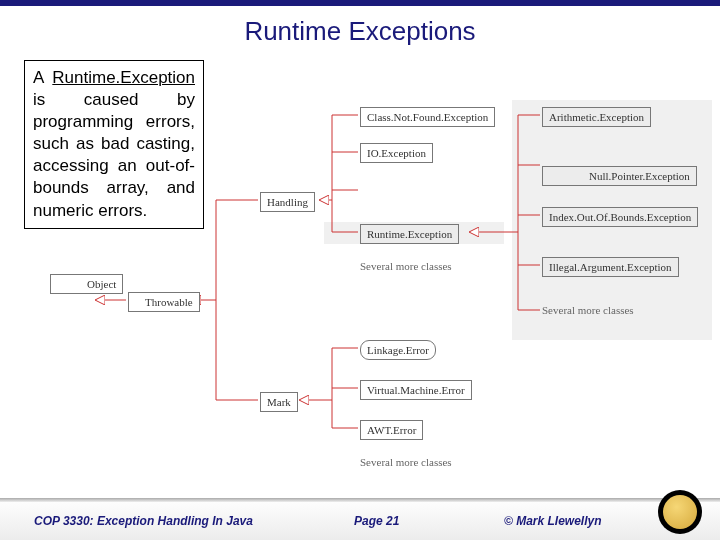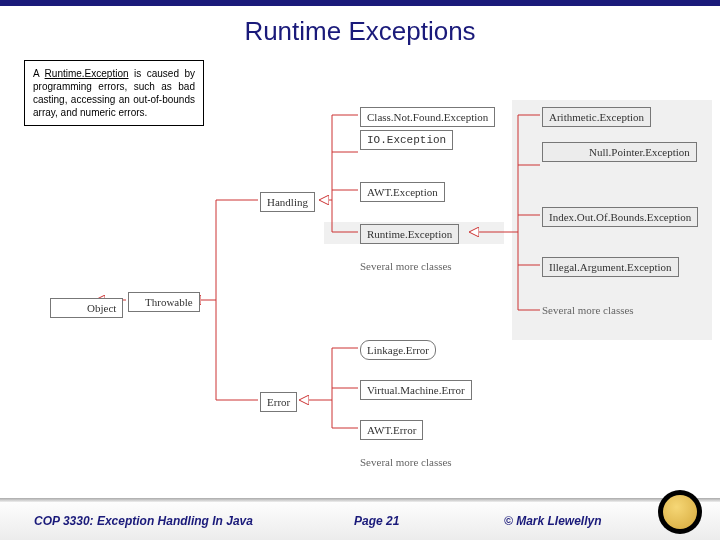--- a/index.html
+++ b/index.html
@@ -11,21 +11,21 @@
     overflow: hidden;
   }
   .top-bar { width: 100%; height: 6px; background: #1a1a7a; }
   .title {
     color: #1a1a7a; font-size: 26px; font-weight: normal;
     text-align: center; margin-top: 10px;
   }
   .callout {
     position: absolute; top: 60px; left: 24px;
     width: 180px; border: 1px solid #000;
-    padding: 6px 8px; font-size: 10px; line-height: 1.3;
+    padding: 6px 8px; font-size: 17px; line-height: 1.3;
     text-align: justify;
   }
   .callout .underline { text-decoration: underline; }
   .diagram { position: absolute; top: 70px; left: 0; width: 720px; height: 410px; }
   .node {
     position: absolute; border: 1px solid #777;
     padding: 3px 6px; font-size: 11px; font-family: "Times New Roman", serif;
     background: #fff; color: #333; white-space: nowrap;
   }
   .node.hl { background: #ececec; }
@@ -106,33 +106,32 @@
 
     <line x1="518" y1="162" x2="470" y2="162" stroke="#c33" marker-end="url(#tri)"></line>
     <line x1="518" y1="45" x2="518" y2="240" stroke="#c33"></line>
     <line x1="518" y1="45" x2="540" y2="45" stroke="#c33"></line>
     <line x1="518" y1="95" x2="540" y2="95" stroke="#c33"></line>
     <line x1="518" y1="145" x2="540" y2="145" stroke="#c33"></line>
     <line x1="518" y1="195" x2="540" y2="195" stroke="#c33"></line>
     <line x1="518" y1="240" x2="540" y2="240" stroke="#c33"></line>
   </svg>
 
-  <div class="node" style="left:50px; top:228px;padding-left:36px;">Object</div>
+  <div class="node" style="left:50px; top:204px;padding-left:36px;">Object</div>
   <div class="node" style="left:128px; top:222px;padding-left:16px;">Throwable</div>
   <div class="node" style="left:260px; top:122px;">Handling</div>
-  <div class="node" style="left:260px; top:322px;">Error</div>
+  <div class="node" style="left:260px; top:322px;">Mark</div>
 
   <div class="node" style="left:360px; top:37px;">Class.Not.Found.Exception</div>
-  <div class="node" style="left:360px; top:60px;font-family:Liberation Mono, monospace;">IO.Exception</div>
-  <div class="node" style="left:360px; top:112px;">AWT.Exception</div>
+  <div class="node" style="left:360px; top:73px;">IO.Exception</div>
   <div class="node hl" style="left:360px; top:154px;">Runtime.Exception</div>
   <div class="more" style="left:360px; top:190px;">Several more classes</div>
 
   <div class="node hl" style="left:542px; top:37px;">Arithmetic.Exception</div>
-  <div class="node hl" style="left:542px; top:72px;padding-left:46px;">Null.Pointer.Exception</div>
+  <div class="node hl" style="left:542px; top:96px;padding-left:46px;">Null.Pointer.Exception</div>
   <div class="node hl" style="left:542px; top:137px;">Index.Out.Of.Bounds.Exception</div>
   <div class="node hl" style="left:542px; top:187px;">Illegal.Argument.Exception</div>
   <div class="more" style="left:542px; top:234px;">Several more classes</div>
 
   <div class="node" style="left:360px; top:270px;border-radius:9px;">Linkage.Error</div>
   <div class="node" style="left:360px; top:310px;">Virtual.Machine.Error</div>
   <div class="node" style="left:360px; top:350px;">AWT.Error</div>
   <div class="more" style="left:360px; top:386px;">Several more classes</div>
 </div>
 

